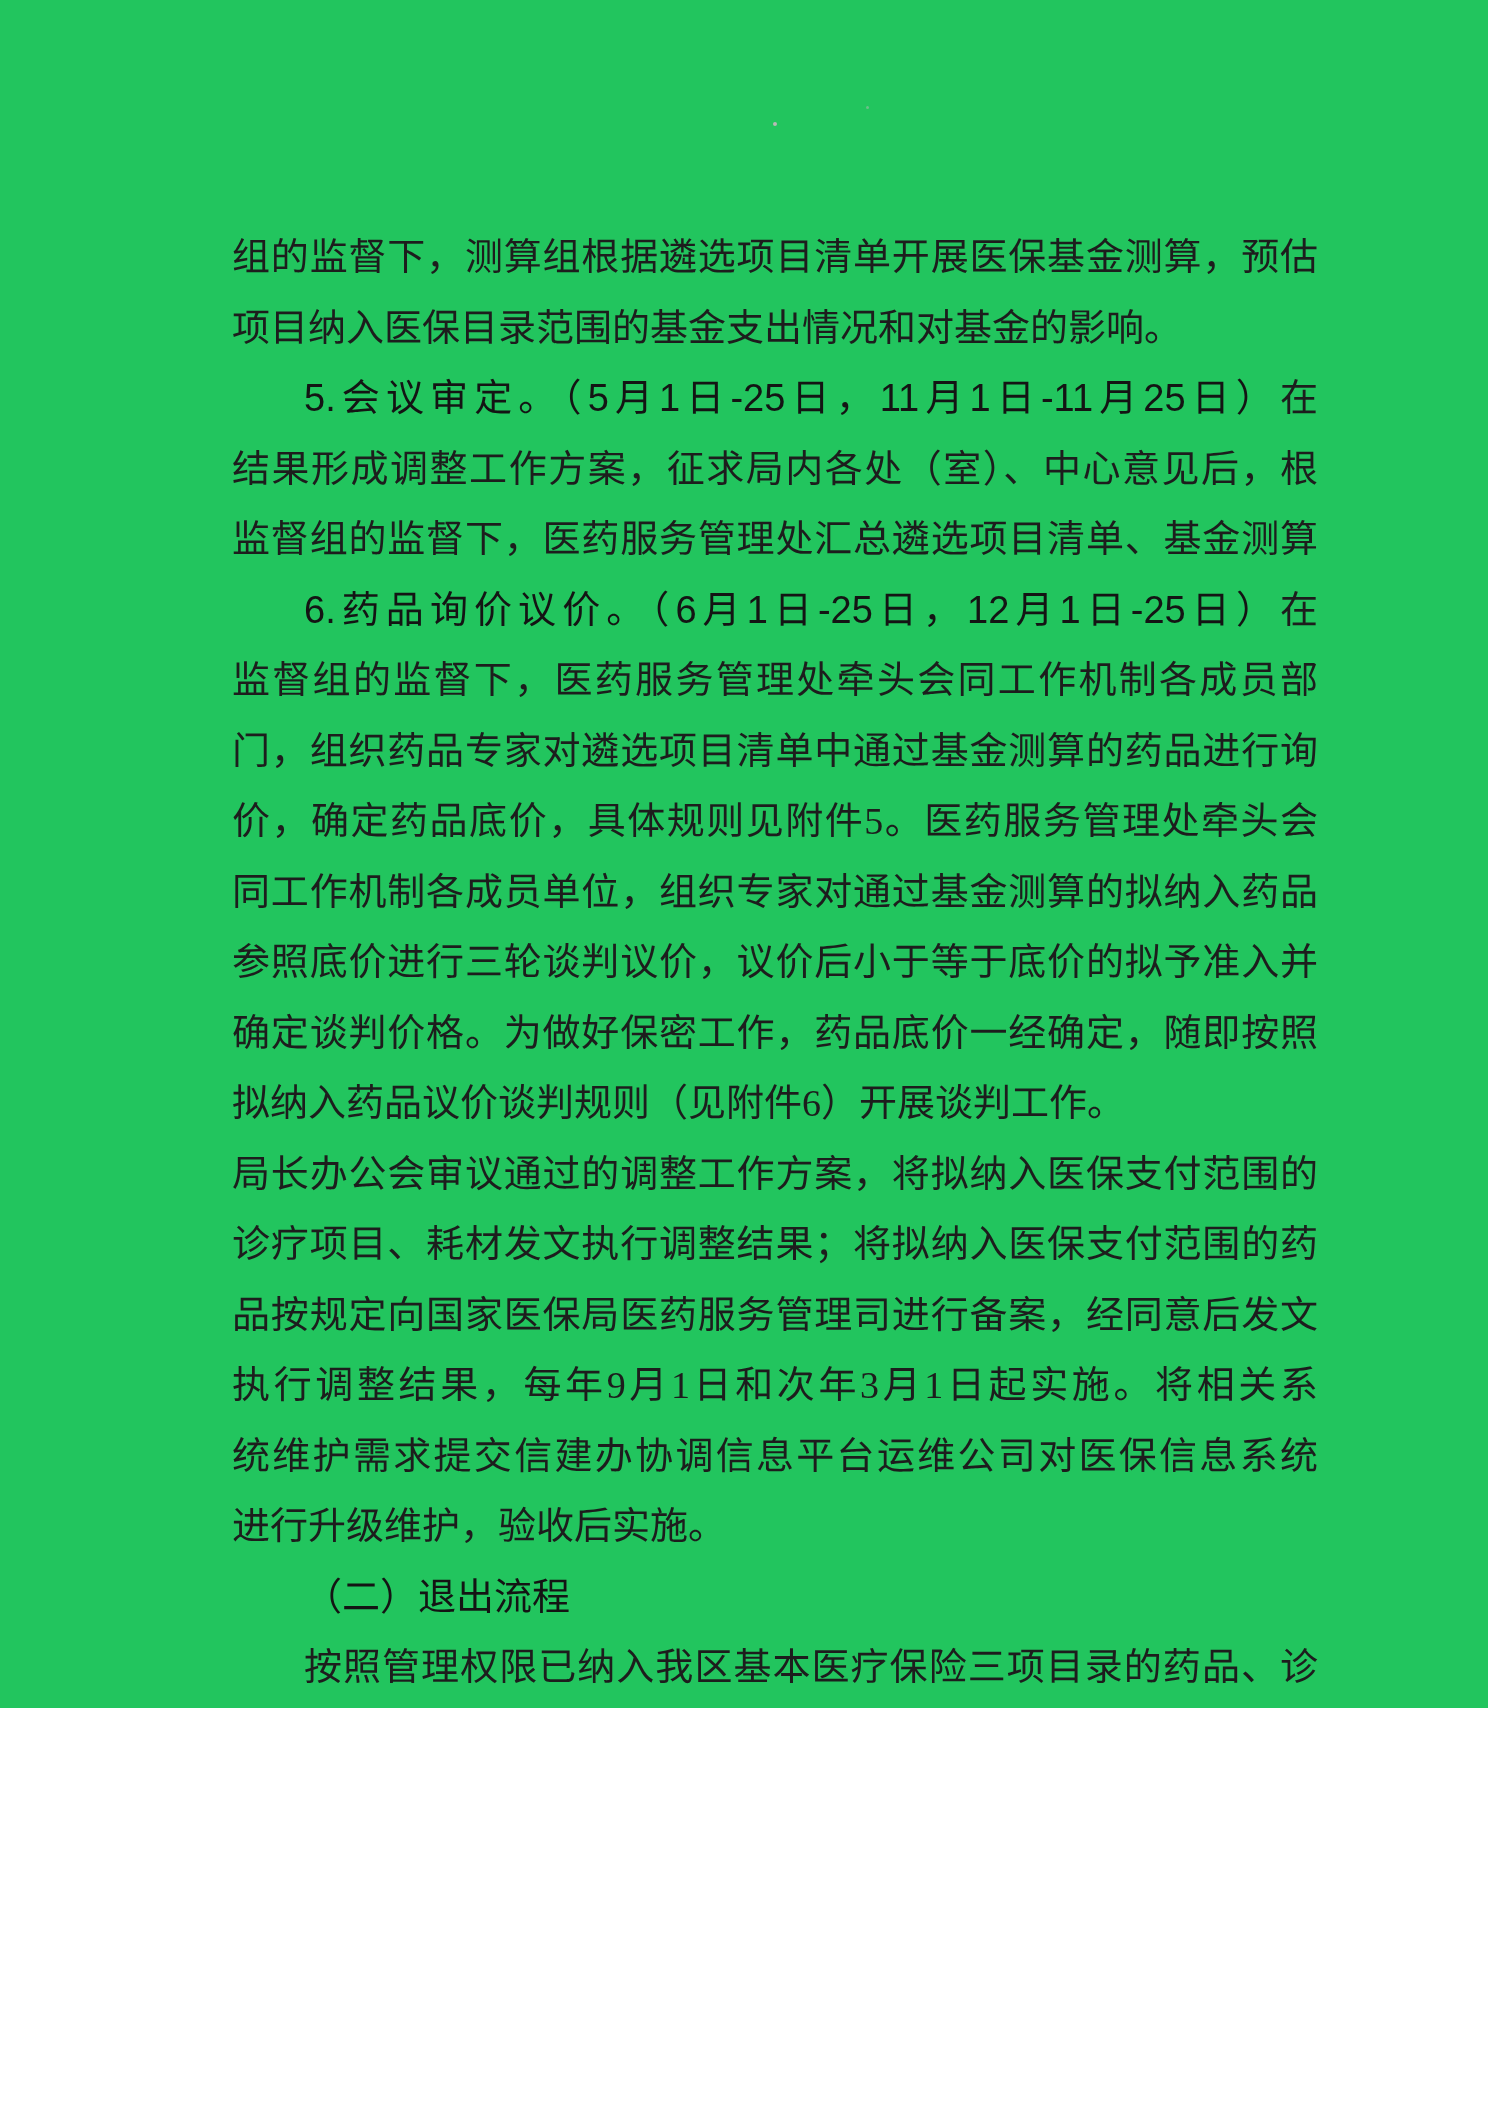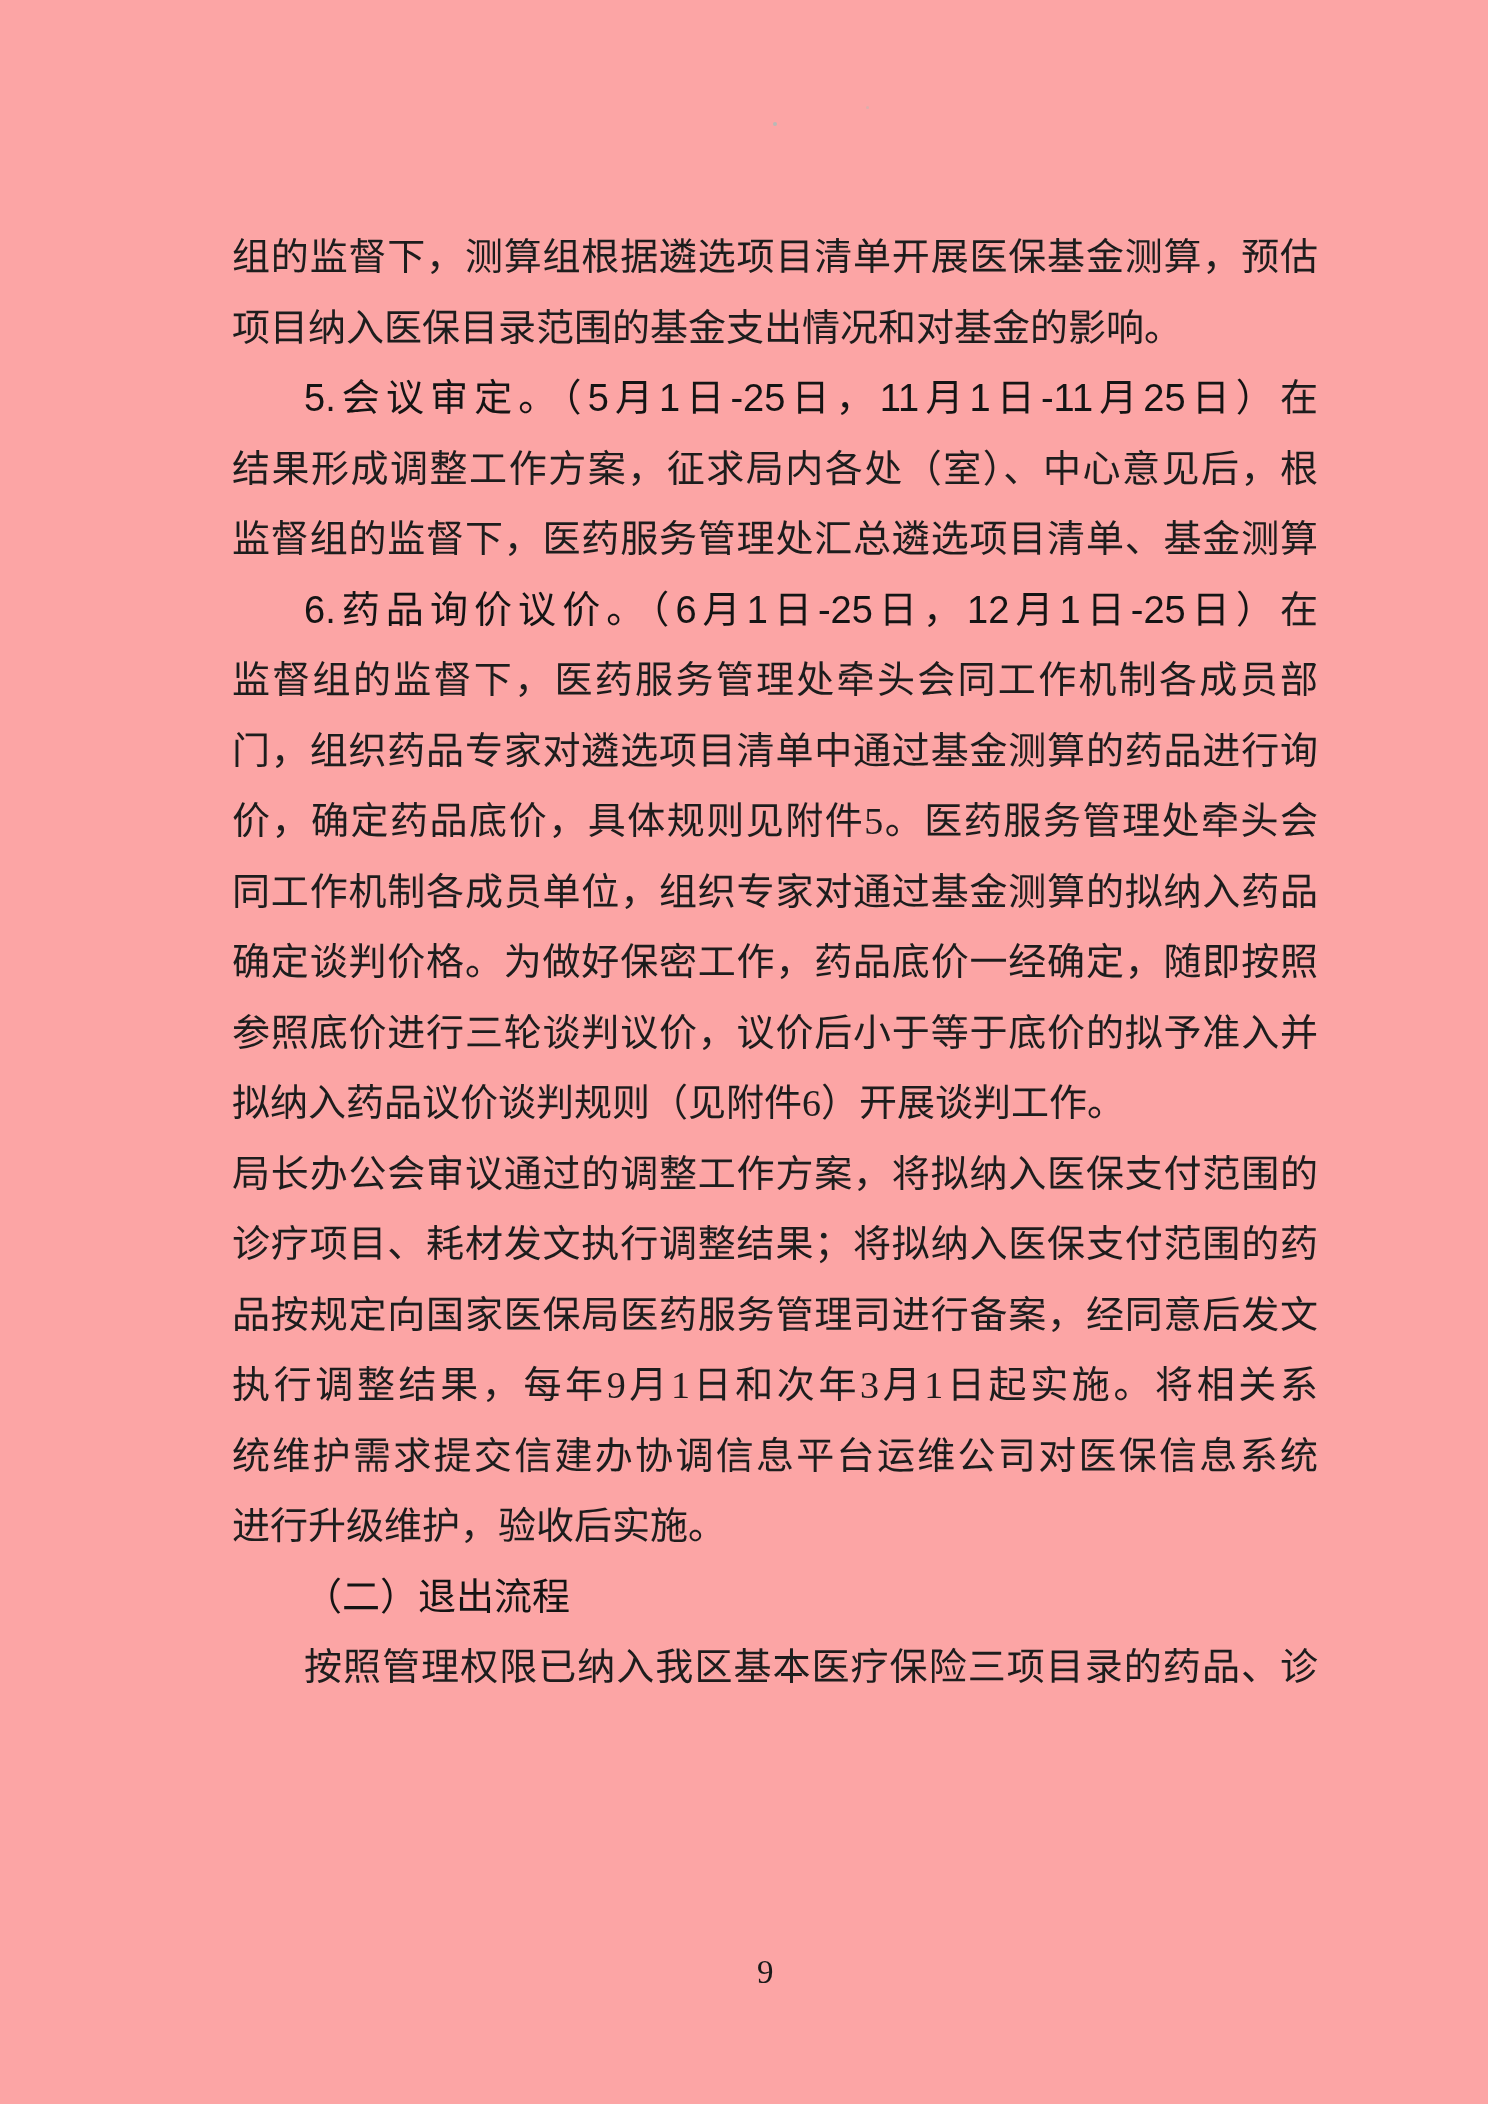--- a/index.html
+++ b/index.html
@@ -3,22 +3,22 @@
 <meta charset="utf-8">
 <style>
   html, body {
     margin: 0;
     padding: 0;
     background: #ffffff;
   }
   .page {
     position: relative;
     width: 1488px;
-    height: 2104px;
-    background: #fca5a5;
+    height: 1708px;
+    background: #22c55e;
     overflow: hidden;
     color: #1d1d1d;
   }
   .textblock {
     position: absolute;
     left: 232px;
     top: 222px;
     width: 1086px;
     font-family: "Liberation Serif", "DejaVu Serif", serif;
     font-size: 38px;
@@ -71,22 +71,22 @@
     <div class="line just"><span>组的监督下，测算组根据遴选项目清单开展医保基金测算，预估</span></div>
     <div class="line"><span>项目纳入医保目录范围的基金支出情况和对基金的影响。</span></div>
     <div class="line just indent"><span class="b">5.会议审定。（5月1日-25日，11月1日-11月25日）</span><span>在</span></div>
     <div class="line just"><span>结果形成调整工作方案，征求局内各处（室）、中心意见后，根</span></div>
     <div class="line just"><span>监督组的监督下，医药服务管理处汇总遴选项目清单、基金测算</span></div>
     <div class="line just indent"><span class="b">6.药品询价议价。（6月1日-25日，12月1日-25日）</span><span>在</span></div>
     <div class="line just"><span>监督组的监督下，医药服务管理处牵头会同工作机制各成员部</span></div>
     <div class="line just"><span>门，组织药品专家对遴选项目清单中通过基金测算的药品进行询</span></div>
     <div class="line just"><span>价，确定药品底价，具体规则见附件5。医药服务管理处牵头会</span></div>
     <div class="line just"><span>同工作机制各成员单位，组织专家对通过基金测算的拟纳入药品</span></div>
+    <div class="line just"><span>参照底价进行三轮谈判议价，议价后小于等于底价的拟予准入并</span></div>
     <div class="line just"><span>确定谈判价格。为做好保密工作，药品底价一经确定，随即按照</span></div>
-    <div class="line just"><span>参照底价进行三轮谈判议价，议价后小于等于底价的拟予准入并</span></div>
     <div class="line"><span>拟纳入药品议价谈判规则（见附件6）开展谈判工作。</span></div>
     <div class="line just"><span>局长办公会审议通过的调整工作方案，将拟纳入医保支付范围的</span></div>
     <div class="line just"><span>诊疗项目、耗材发文执行调整结果；将拟纳入医保支付范围的药</span></div>
     <div class="line just"><span>品按规定向国家医保局医药服务管理司进行备案，经同意后发文</span></div>
     <div class="line just"><span>执行调整结果，每年9月1日和次年3月1日起实施。将相关系</span></div>
     <div class="line just"><span>统维护需求提交信建办协调信息平台运维公司对医保信息系统</span></div>
     <div class="line"><span>进行升级维护，验收后实施。</span></div>
     <div class="line indent"><span class="b">（二）退出流程</span></div>
     <div class="line just indent"><span>按照管理权限已纳入我区基本医疗保险三项目录的药品、诊</span></div>
   </div>

